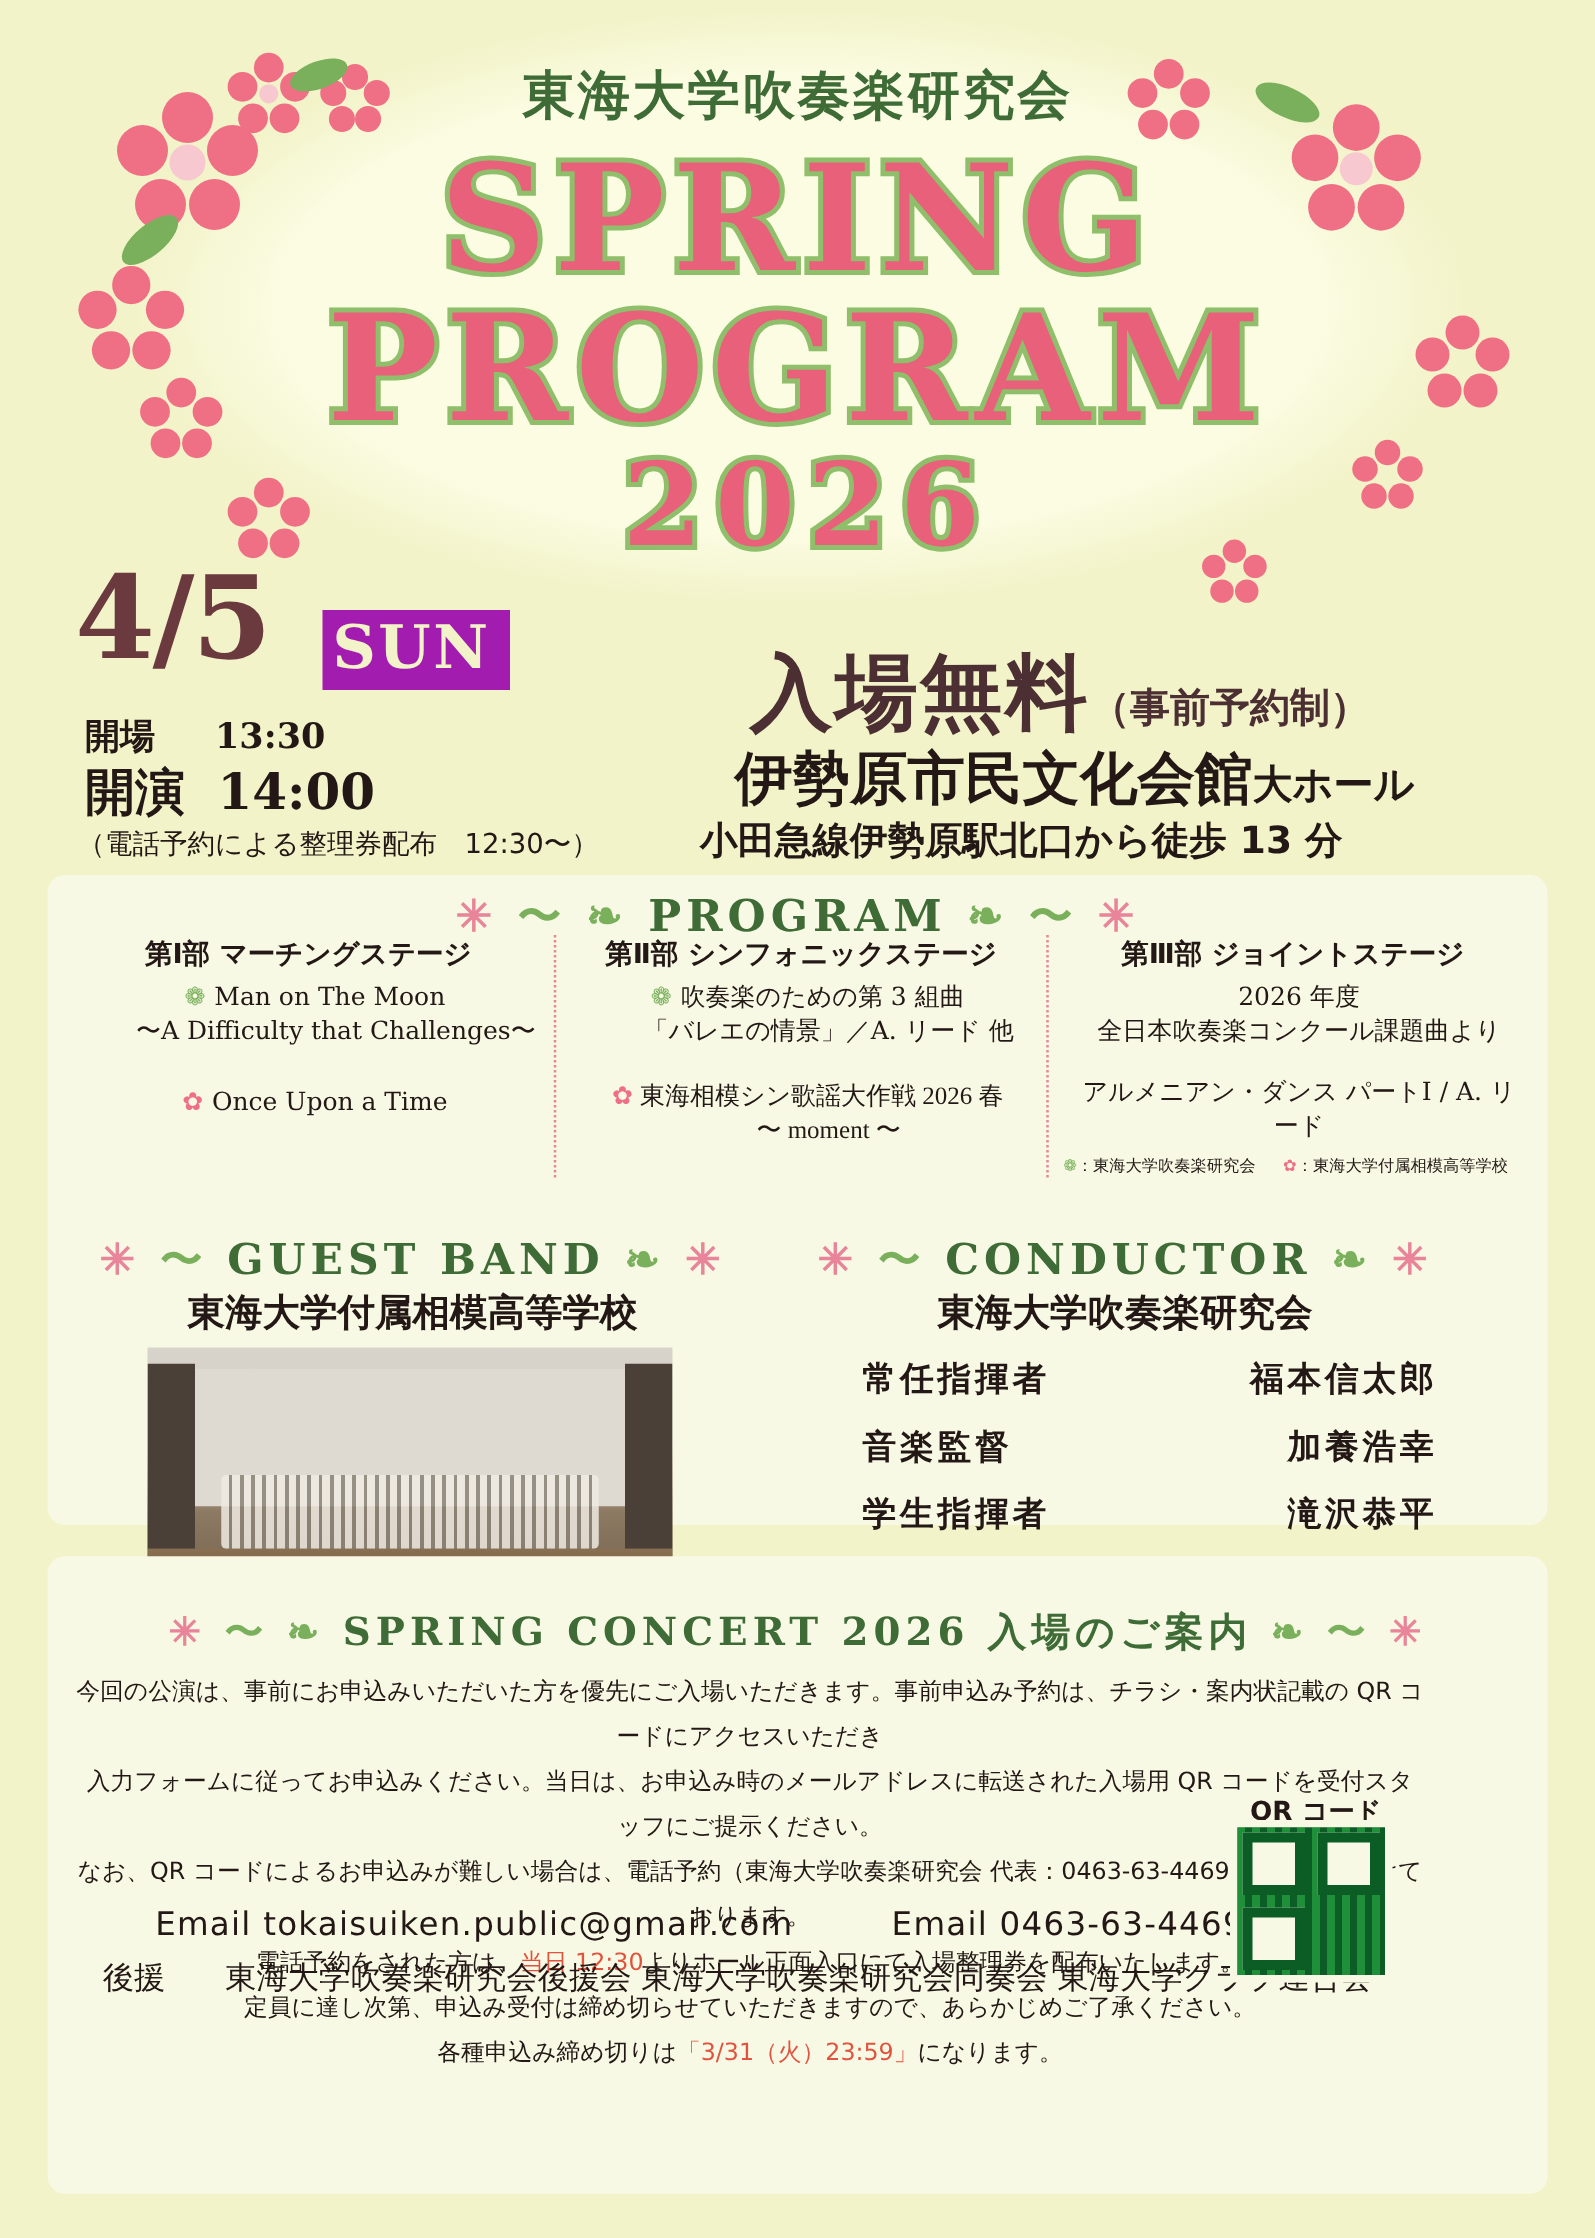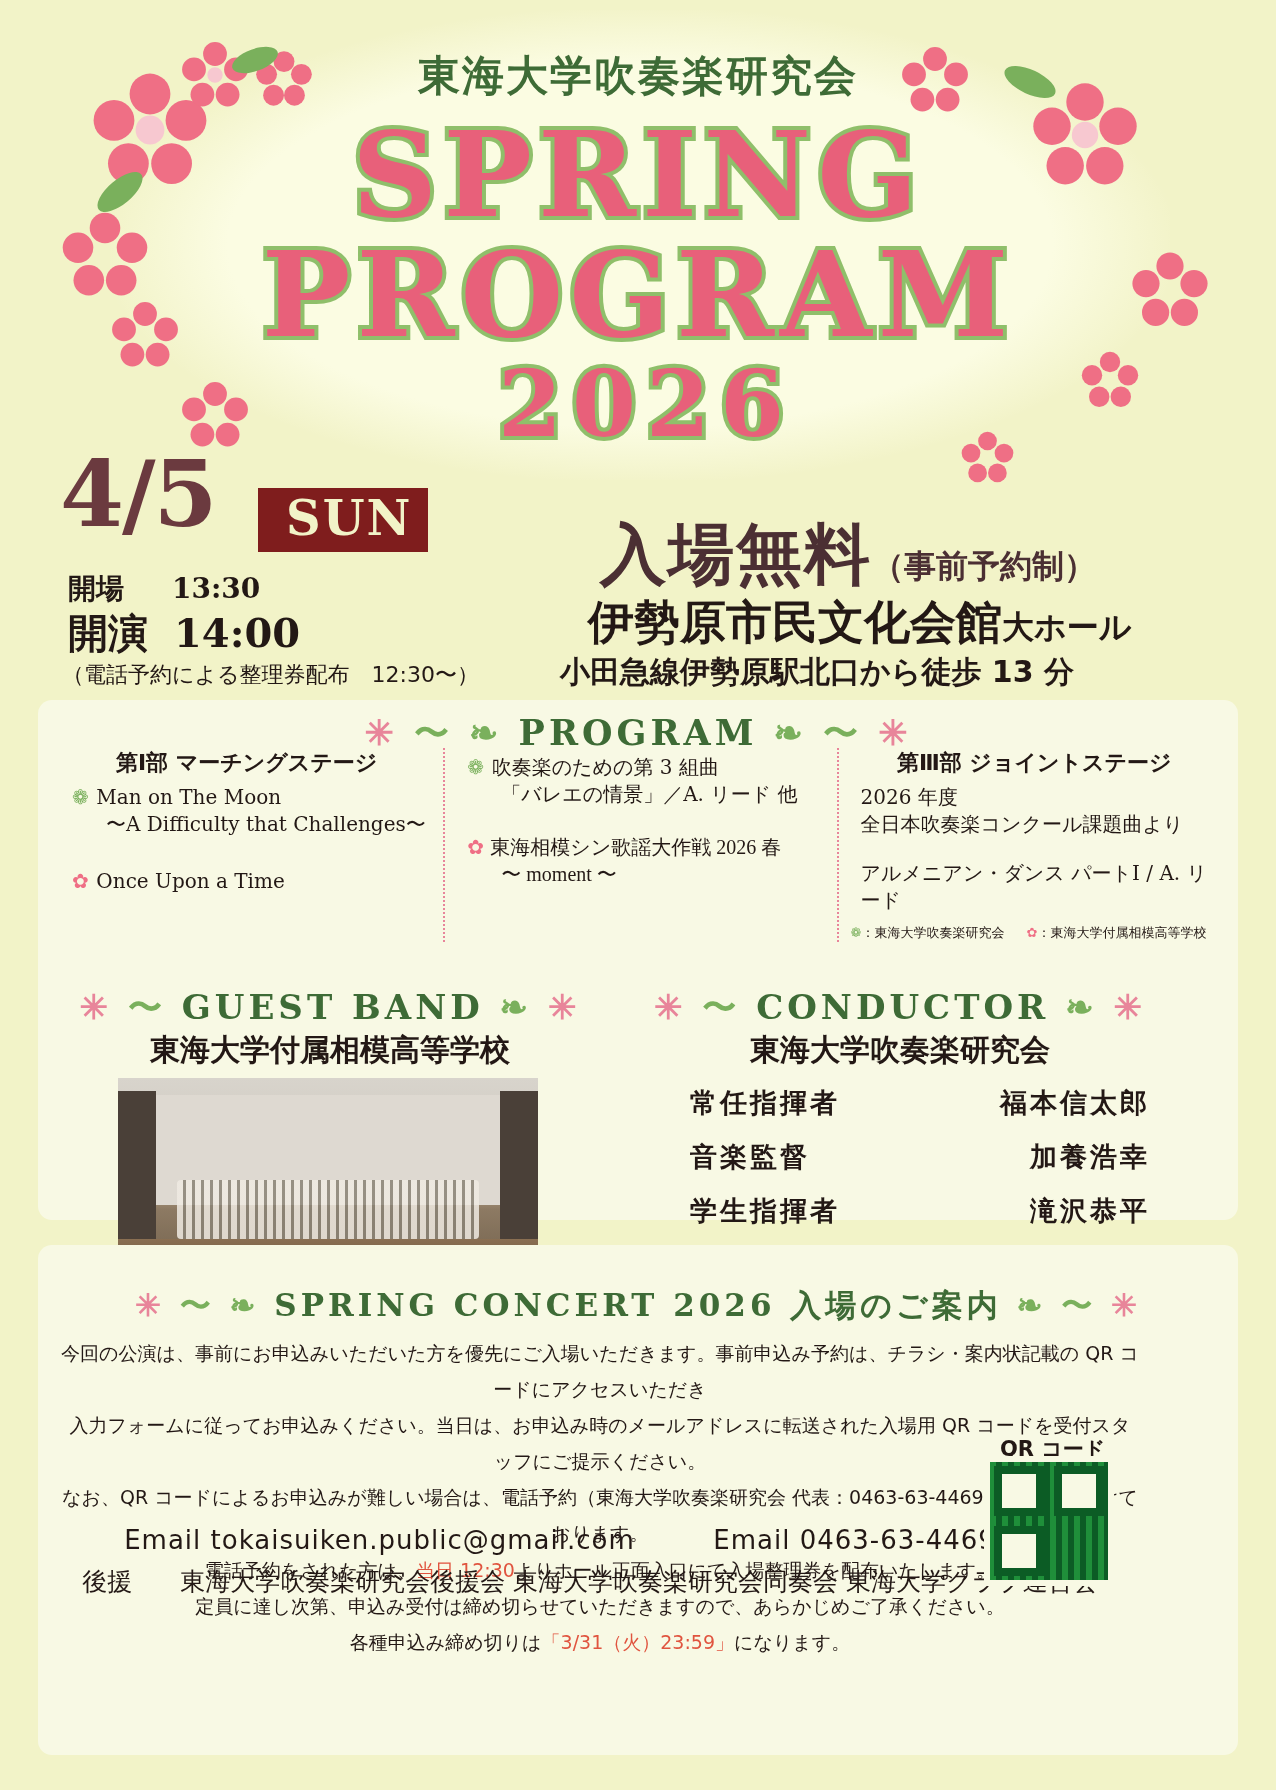--- a/index.html
+++ b/index.html
@@ -42,23 +42,23 @@
   .t3{ top:350px; font-size:92px; letter-spacing:10px;padding-left:16px;}
 
   
   .date-num{
     position:absolute; left:60px; top:440px;
     font-size:92px; font-weight:bold; color:#6b3a3f;
     font-family:"DejaVu Serif", serif; letter-spacing:-2px;
   }
   .date-sun{
     position:absolute; left:258px; top:488px;
-    background:#7f1d1d; color:#f2f3c8;
+    background:#a21caf; color:#f2f3c8;
     font-family:"DejaVu Serif", serif; font-weight:bold;
-    font-size:48px; padding:2px 16px 6px 28px; letter-spacing:2px;
+    font-size:48px; padding:2px 16px 6px 8px; letter-spacing:2px;
   }
   .open-row{
     position:absolute; left:68px; top:570px;
     font-size:28px; font-weight:bold; color:#231815;
     font-family:"DejaVu Sans", sans-serif;
   }
   .open-row .v{ margin-left:48px; font-family:"DejaVu Serif", serif;}
   .start-row{
     position:absolute; left:68px; top:606px;
     font-size:40px; font-weight:bold; color:#231815;
@@ -110,20 +110,21 @@
   }
   .prog-col{ width:33.33%; padding:0 12px; box-sizing:border-box; }
   .prog-col + .prog-col{ border-left:2px dotted #e8859a; }
   .prog-title{
     font-size:22px; font-weight:bold; color:#231815;
     font-family:"DejaVu Sans", sans-serif; margin-bottom:0; text-align:center;
   }
   .prog-item{
     font-size:20px; color:#231815; margin:6px 0 4px 10px; line-height:1.35;
     font-family:"DejaVu Serif", serif;
+    text-align:center;
   }
   .prog-sub{ margin-left:34px; font-size:20px; }
   .mark{ display:inline-block; width:18px; }
   .legend{
     margin-top:10px; font-size:13px; font-family:"DejaVu Sans", sans-serif;
     color:#231815; display:flex; gap:22px; justify-content:flex-start;
   }
 
   
   .guest-head{ position:absolute; left:70px; top:985px; width:520px; font-size:34px; }
@@ -390,20 +391,21 @@
         <span>Man on The Moon</span>
         <div class="prog-sub">〜A Difficulty that Challenges〜</div>
       </div>
       <div class="prog-item" style="margin-top:30px;">
         <span class="mark" style="color:#ef6f85;">✿</span>
         <span>Once Upon a Time</span>
       </div>
     </div>
 
     <div class="prog-col">
+      <div class="prog-title">第Ⅱ部  シンフォニックステージ</div>
       <div class="prog-item jp">
         <span class="mark leaf">❁</span>
         <span>吹奏楽のための第 3 組曲</span>
         <div class="prog-sub">「バレエの情景」／A. リード 他</div>
       </div>
       <div class="prog-item jp" style="margin-top:26px;font-family:Liberation Serif, serif;">
         <span class="mark" style="color:#ef6f85;">✿</span>
         <span>東海相模シン歌謡大作戦 2026 春</span>
         <div class="prog-sub">〜 moment 〜</div>
       </div>

